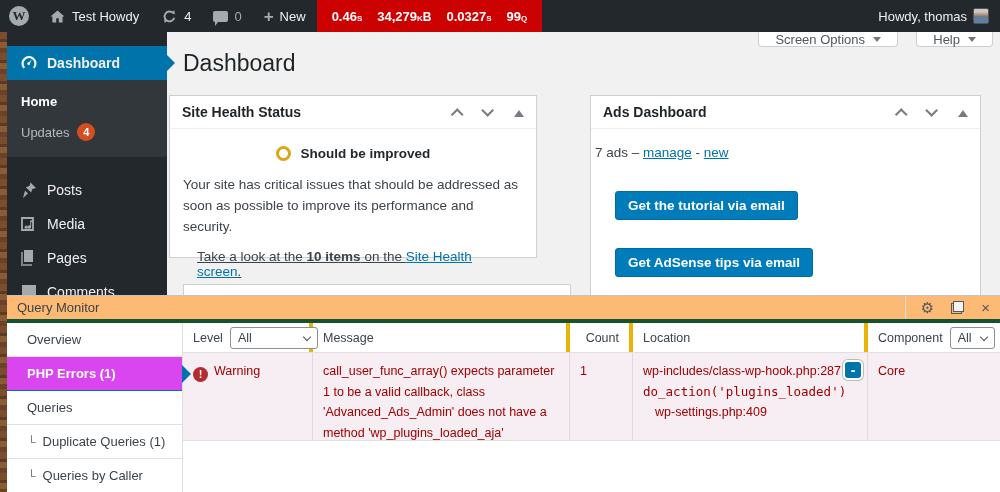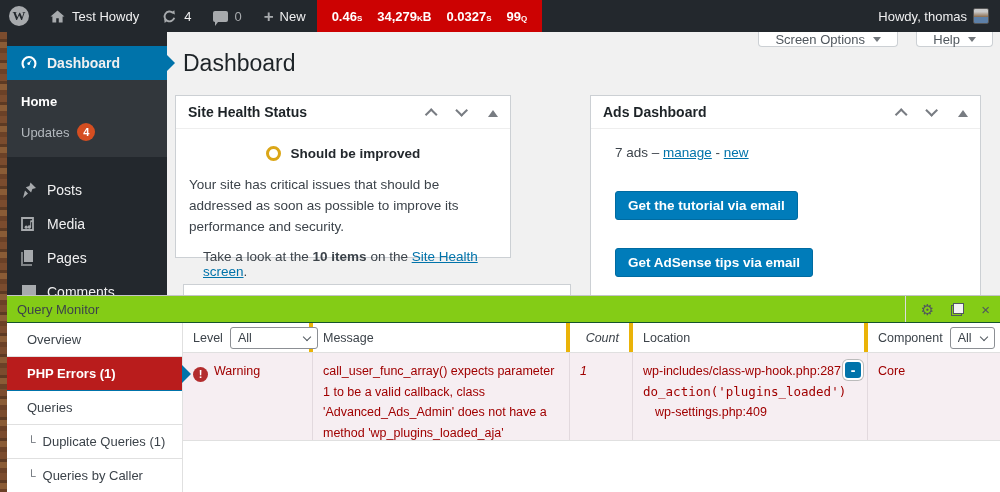--- a/index.html
+++ b/index.html
@@ -52,61 +52,61 @@
 
   .postbox { position:absolute; background:#fff; border:1px solid #ccd0d4; }
   .pb-header { height:33px; border-bottom:1px solid #eee; display:flex; align-items:center; padding:0 12px; }
   .pb-title { font-size:14px; font-weight:600; color:#1d2327; }
   .pb-actions { margin-left:auto; display:flex; align-items:center; gap:20px; }
   .chev { width:9px; height:9px; border-top:2px solid #787c82; border-right:2px solid #787c82; cursor:pointer; }
   .chev.up { transform:rotate(-45deg) translate(-1px,2px); }
   .chev.down { transform:rotate(135deg) translate(-3px,0); }
   .tri-up { width:0; height:0; border:5px solid transparent; border-bottom:7px solid #787c82; margin-bottom:3px; margin-left:4px; cursor:pointer; }
 
-  .sh-widget { left:8px; top:63px; width:336px; height:163px; }
+  .sh-widget { left:2px; top:63px; width:368px; height:163px; }
   .sh-status { display:flex; align-items:center; justify-content:center; gap:10px; margin-top:17px; }
   .health-ring { width:15px; height:15px; border-radius:50%; border:3px solid #dba617; }
   .sh-status b { font-size:13.5px; color:#23282d; }
   .sh-body { padding:14px 13px 0; font-size:13.5px; line-height:1.55; color:#3c434a; }
-  .sh-link-line { padding:11px 27px 0; font-size:13.5px; color:#3c434a; }
+  .sh-link-line { padding:11px 27px 0; font-size:13.5px; color:#3c434a;text-decoration:underline; }
   a.wplink { color:#0073aa; text-decoration:underline; cursor:pointer; }
   .postbox-partial { left:16px; top:252px; width:388px; height:40px; }
 
   .ads-widget { left:423px; top:63px; width:391px; height:200px; border-bottom:none; }
-  .ads-line { padding:16px 24px 0; font-size:13.5px; color:#3c434a; }
+  .ads-line { padding:16px 4px 0; font-size:13.5px; color:#3c434a; }
   .wp-button { display:inline-block; background:#007cba; color:#fff; border:1px solid #006ba1; border-radius:3px;
     font-size:13.5px; font-weight:600; padding:6px 12px; cursor:pointer; }
   .ads-btn1 { position:absolute; left:24px; top:95px; }
   .ads-btn2 { position:absolute; left:24px; top:152px; }
 
   
   .qm { position:absolute; left:7px; right:0; top:295px; bottom:0; background:#fff; border-top:1px solid #c3c4c7; z-index:40; display:flex; flex-direction:column; }
-  .qm-titlebar { height:27px; background:#84cc16; border-bottom:1px solid #14532d; display:flex; align-items:center; padding:0 10px; flex:0 0 27px; }
+  .qm-titlebar { height:27px; background:#fdba74; border-bottom:4px solid #14532d; display:flex; align-items:center; padding:0 10px; flex:0 0 27px; }
   .qm-title { font-size:13px; color:#3c434a; }
   .qm-tb-actions { margin-left:auto; display:flex; align-items:center; gap:17px; border-left:1px solid #dcdcde; padding-left:15px; height:100%; }
   .qm-gear { font-size:15px; color:#50575e; cursor:pointer; line-height:1; }
   .qm-popout { width:13px; height:13px; position:relative; cursor:pointer; }
   .qm-popout::before { content:""; position:absolute; left:0; bottom:0; width:9px; height:9px; border:1.5px solid #50575e; }
   .qm-popout::after { content:""; position:absolute; right:0; top:0; width:9px; height:9px; border:1.5px solid #50575e; background:#f3f3f3; }
   .qm-close { font-size:15px; color:#50575e; cursor:pointer; line-height:1; }
   .qm-body { flex:1; display:flex; overflow:hidden; }
 
   .qm-nav { width:176px; flex:0 0 176px; border-right:1px solid #e0e0e0; background:#fff; }
   .qm-nav-item { height:34px; display:flex; align-items:center; padding:0 8px 0 20px; font-size:13px; color:#3c434a; border-bottom:1px solid #e0e0e0; cursor:pointer; }
-  .qm-nav-item.selected { background:#b91c1c; color:#fff; font-weight:bold; position:relative; border-bottom-color:#0073aa; }
+  .qm-nav-item.selected { background:#d946ef; color:#fff; font-weight:bold; position:relative; border-bottom-color:#0073aa; }
   .qm-nav-item.selected::after { content:""; position:absolute; right:-9px; top:50%; margin-top:-9px; border:9px solid transparent; border-left-color:#0073aa; border-right-width:0; z-index:2; }
   .qm-nav-item.sub::before { content:"└"; margin-right:7px; color:#646970; font-size:12px; }
 
   .qm-table { flex:1; font-size:12.5px; }
   .qm-thead { display:flex; height:30px; border-bottom:1px solid #e0e0e0; background:#fff; }
   .qm-th { display:flex; align-items:center; gap:7px; padding:0 10px; border-right:4px solid #eab308; color:#3c434a; }
   .qm-th:last-child { border-right:none; }
   .col-level { width:130px; flex:0 0 130px; }
   .col-message { width:257px; flex:0 0 257px; }
-  .col-count { width:63px; flex:0 0 63px; justify-content:flex-end; text-align:left;font-style:italic; }
+  .col-count { width:63px; flex:0 0 63px; justify-content:flex-end; text-align:left; }
   .col-location { width:235px; flex:0 0 235px; }
   .col-component { flex:1; }
   .sel { position:relative; display:inline-block; }
   .sel select { appearance:none; -webkit-appearance:none; border:1px solid #8c8f94; border-radius:3px; background:#fff;
     height:22px; font-size:12.5px; color:#3c434a; padding:0 22px 0 7px; font-family:inherit; }
   .sel::after { content:""; position:absolute; right:8px; top:7px; width:5px; height:5px;
     border-right:1.8px solid #50575e; border-bottom:1.8px solid #50575e; transform:rotate(45deg); pointer-events:none; }
   .sel.level select { width:88px; }
   .sel.comp select { width:45px; }
 

